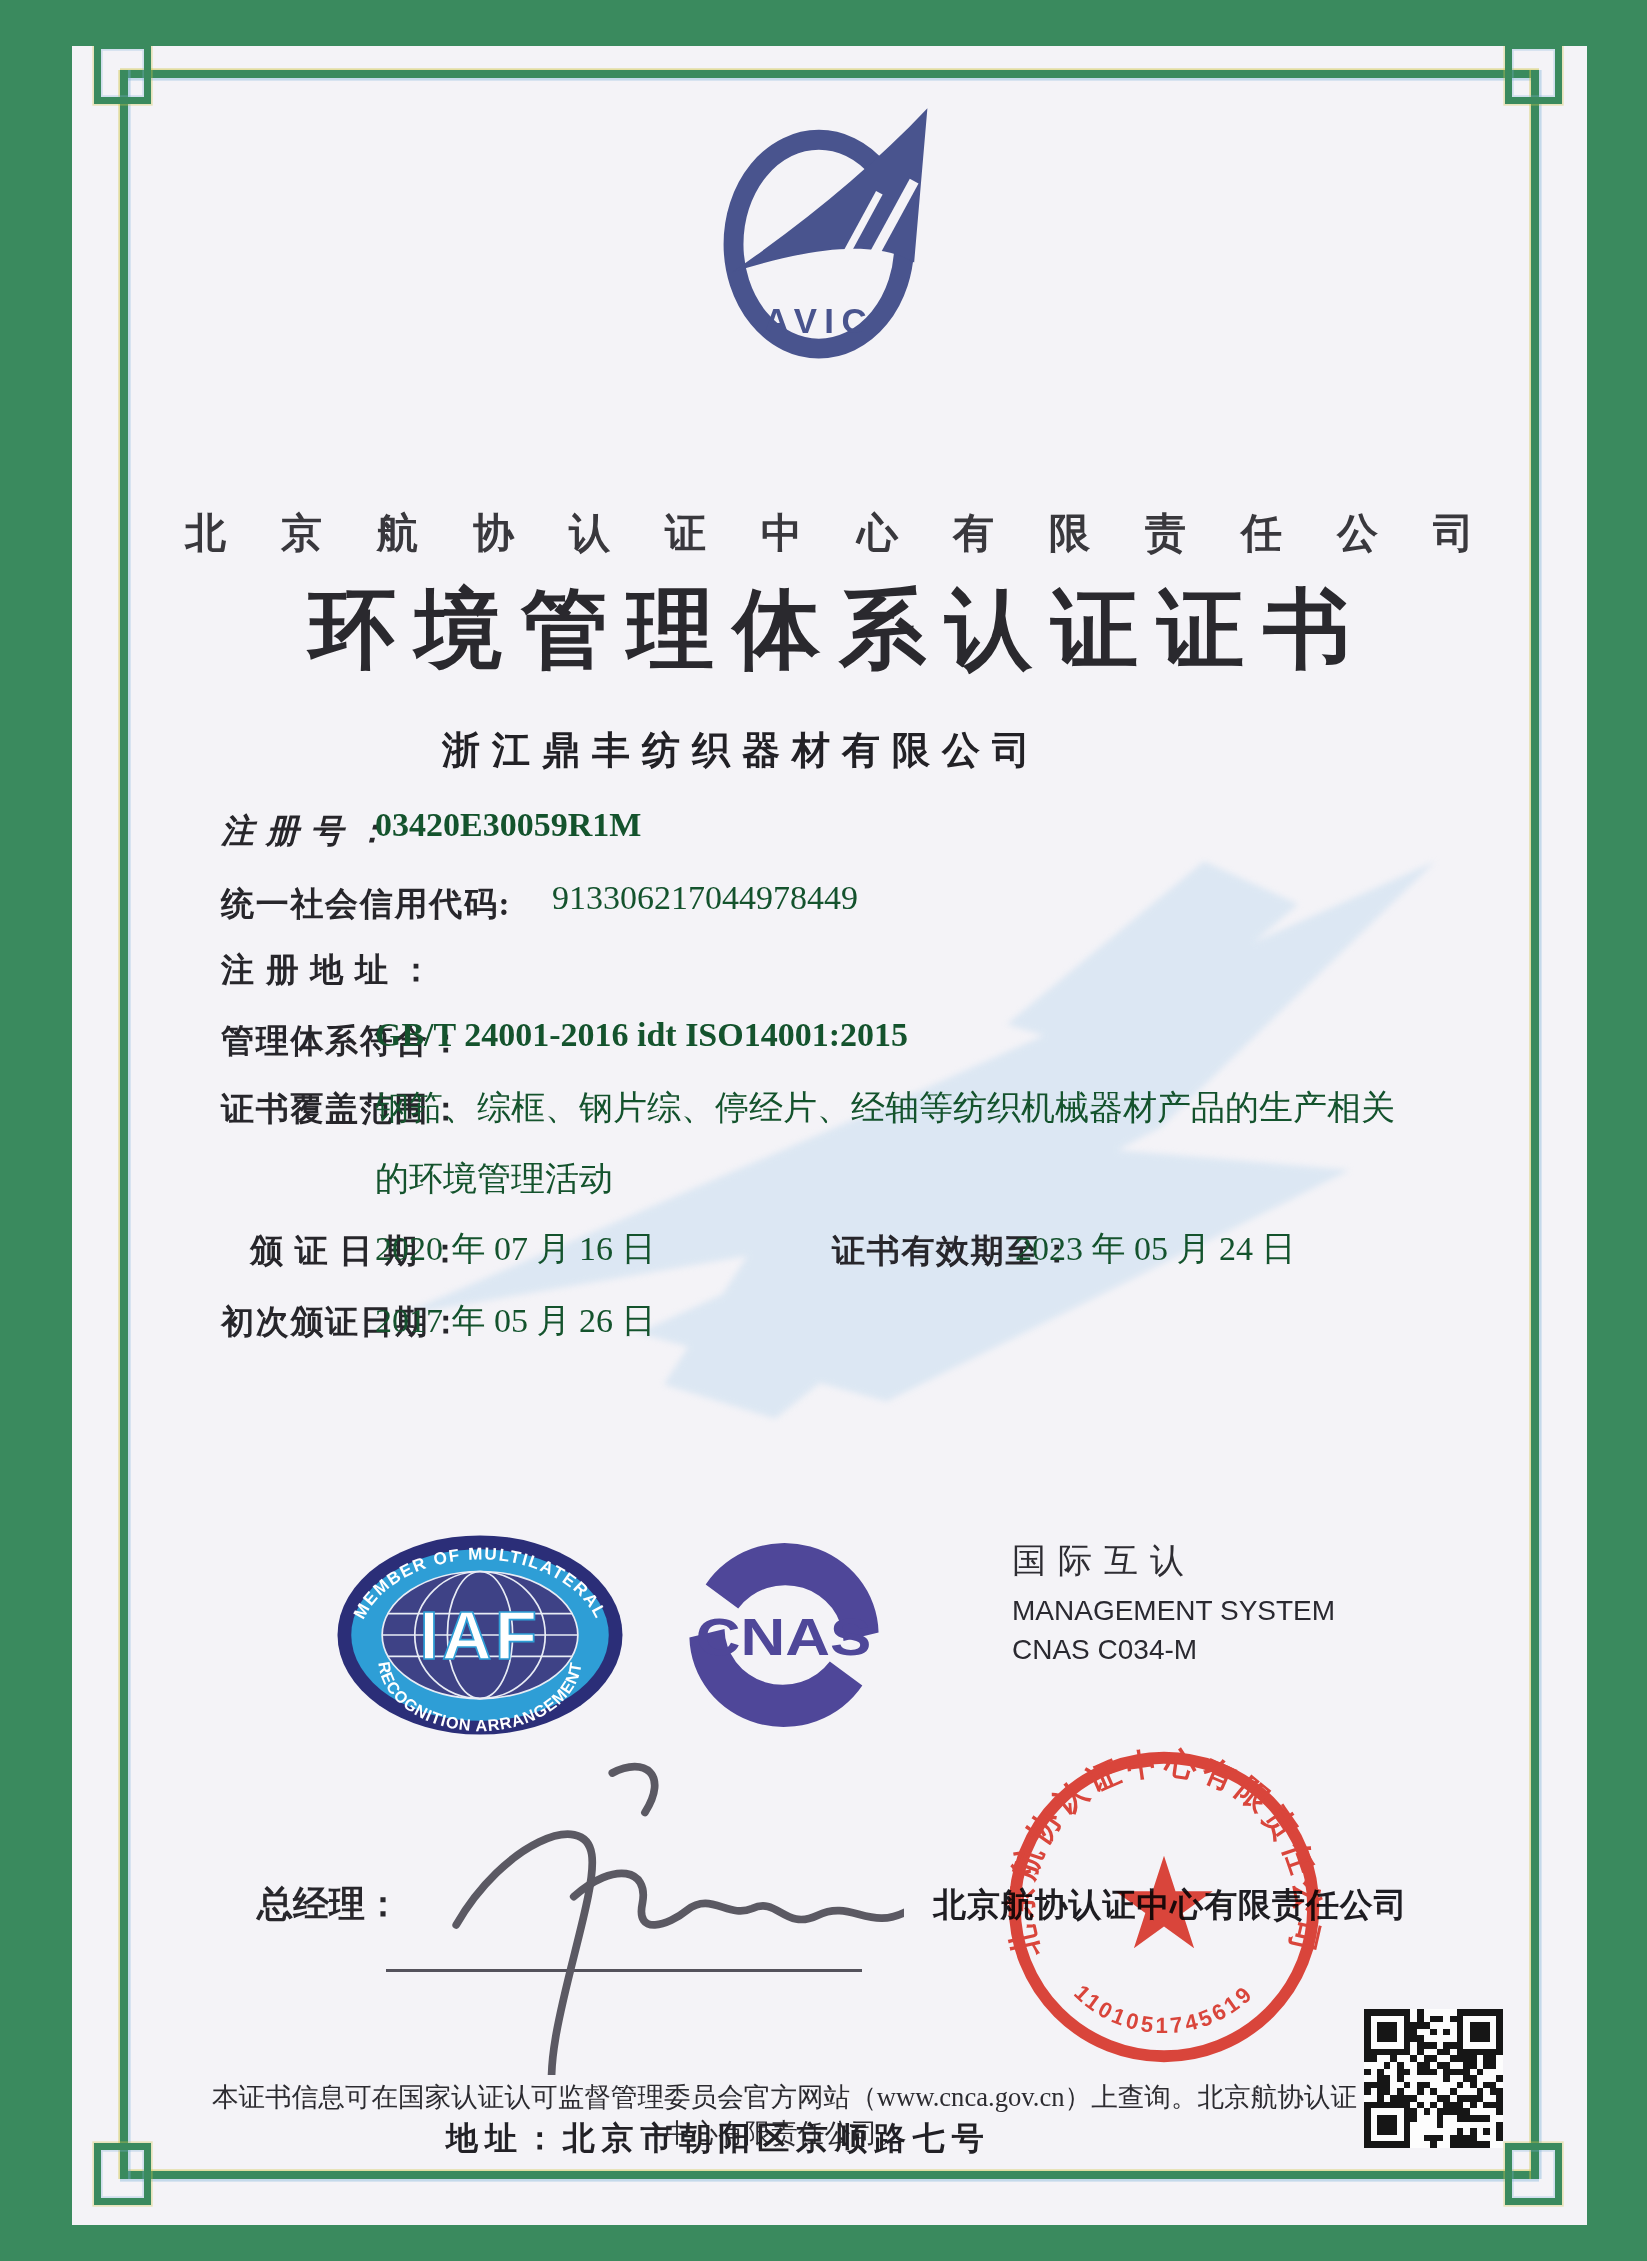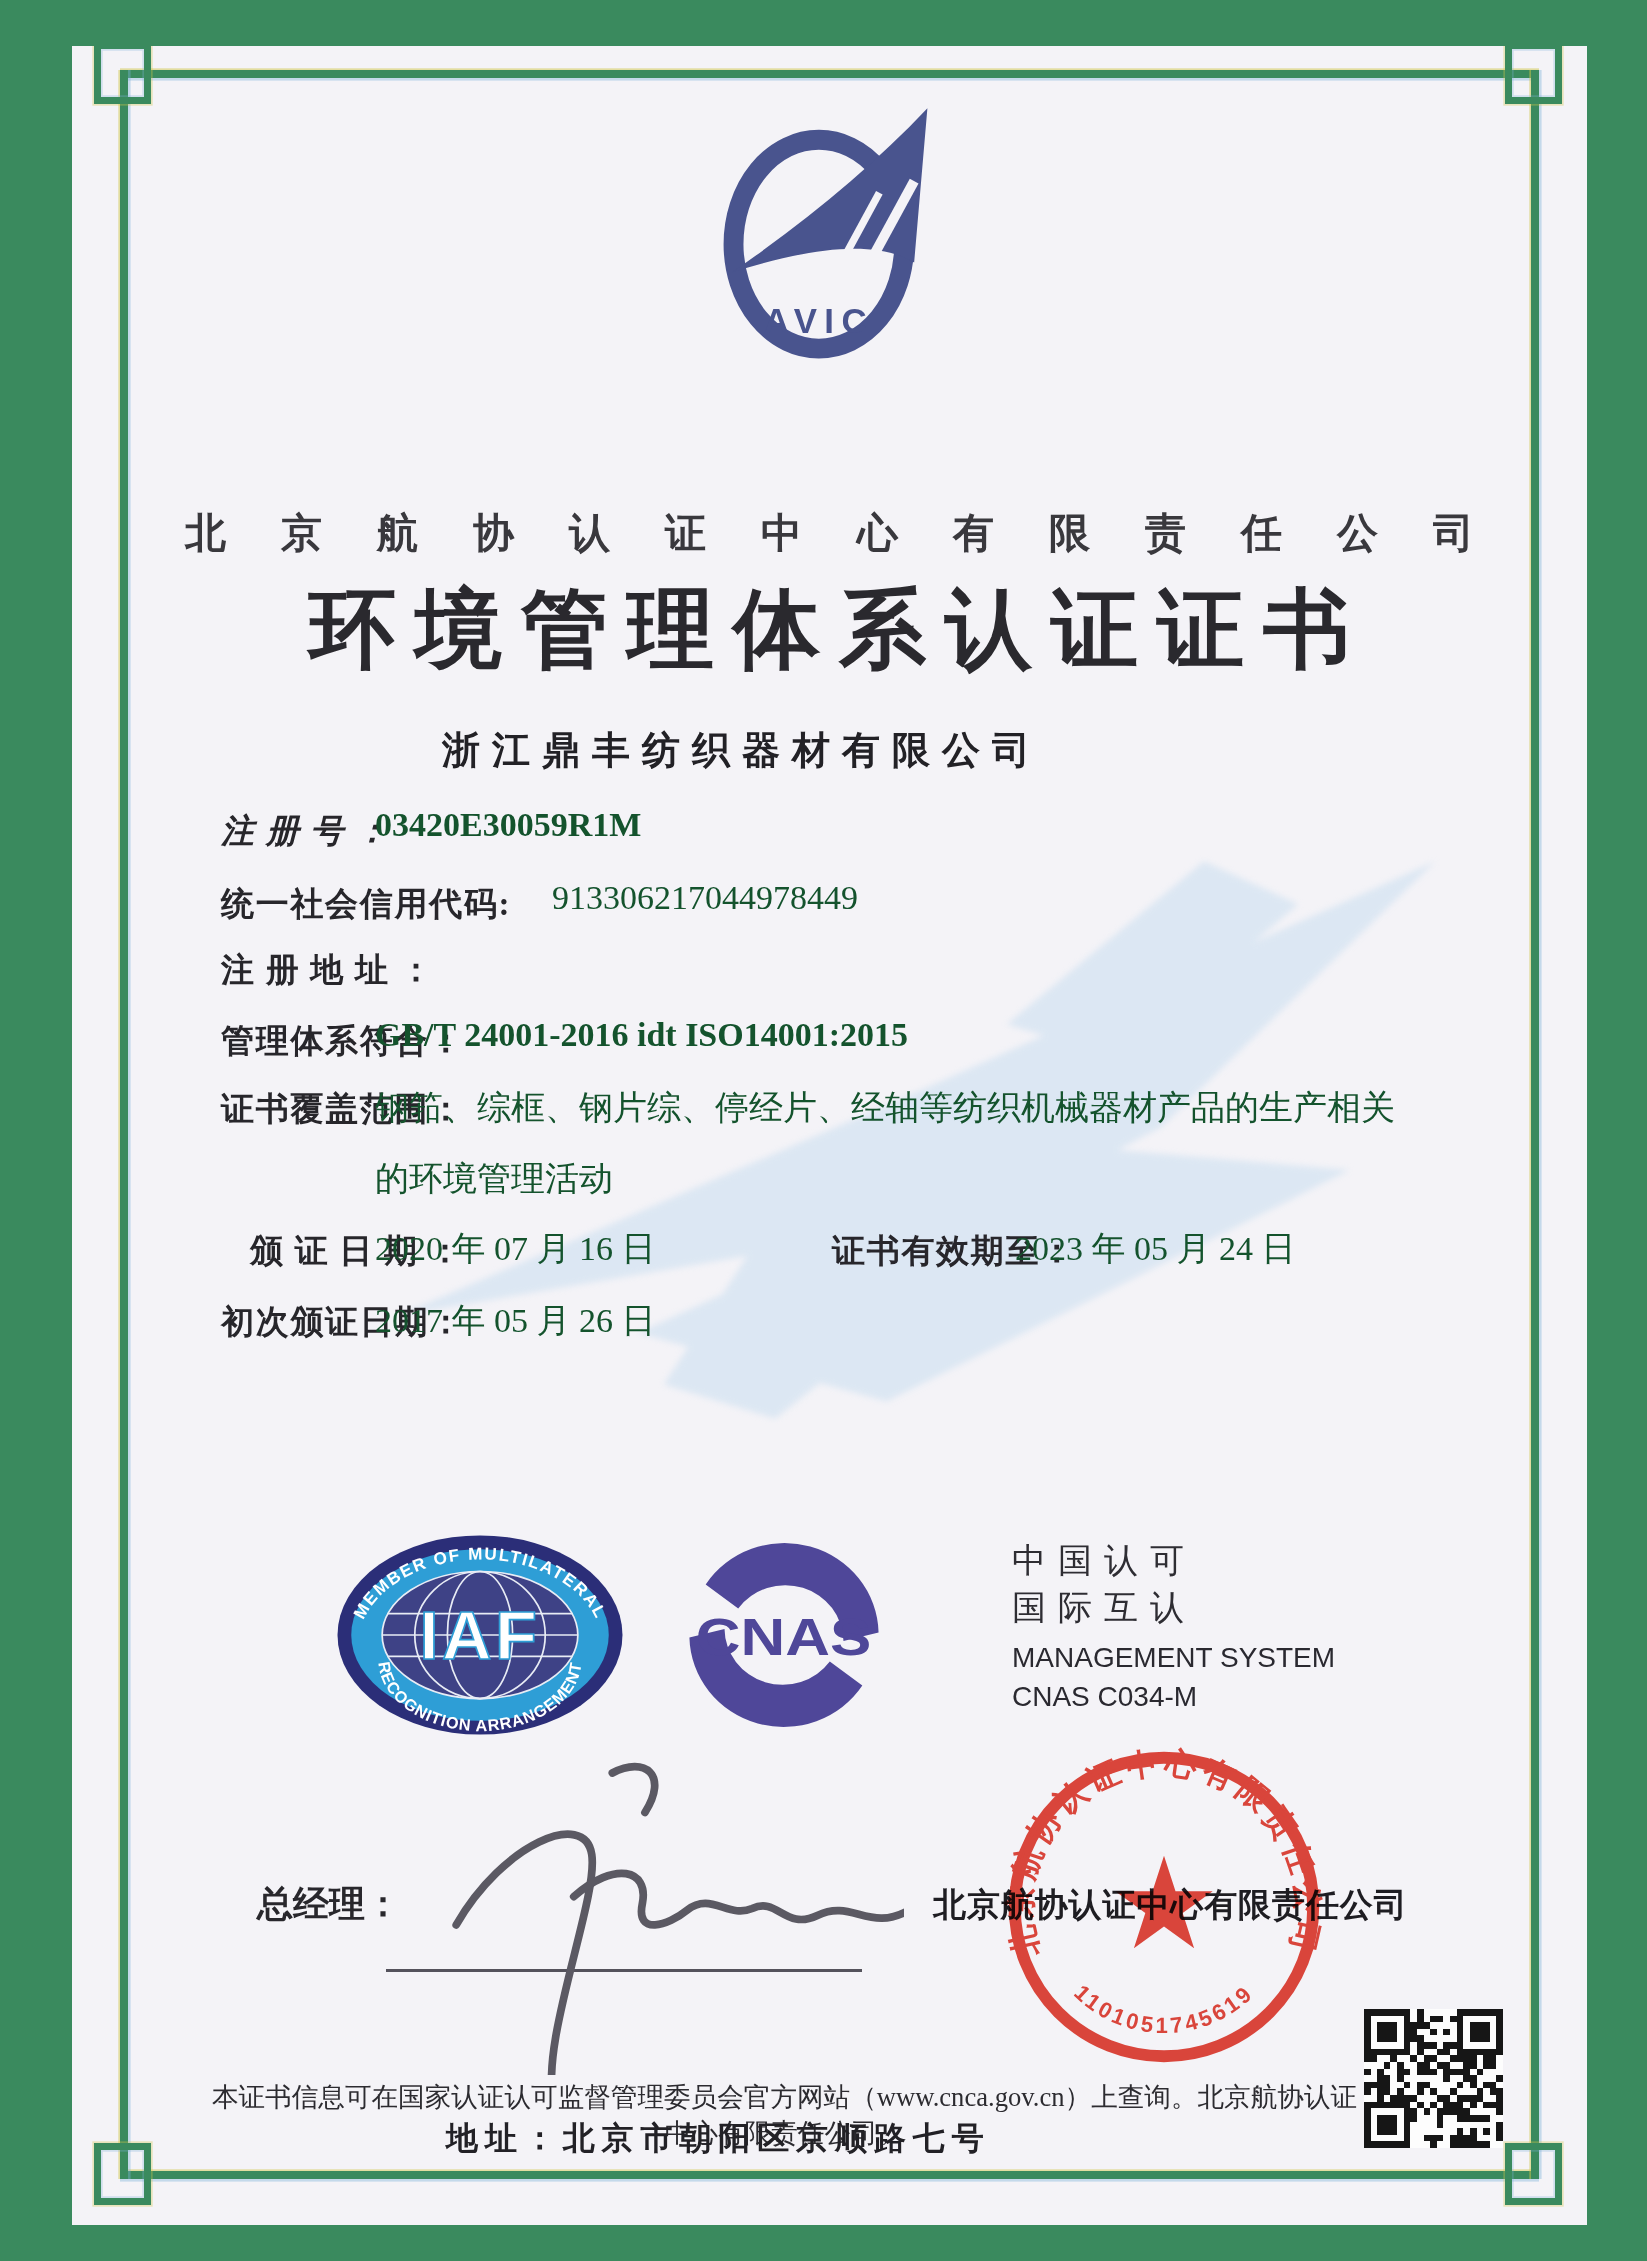--- a/index.html
+++ b/index.html
@@ -131,21 +131,20 @@
 
     <svg class="abs cnas" width="202" height="214" viewBox="0 0 235 250" data-name="cnas-logo">
       <g fill="#4f4799">
         <path d="M26,66 A110,107 0 0 1 228,122 L187,132 A68,66 0 0 0 64,94 Z" data-name="cnas-crescent-top-icon"></path>
         <path d="M209,184 A110,107 0 0 1 7,128 L48,118 A68,66 0 0 0 171,156 Z" data-name="cnas-crescent-bottom-icon"></path>
       </g>
       <text x="117" y="148" text-anchor="middle" font-family="Liberation Sans, DejaVu Sans, sans-serif" font-size="60" font-weight="900" fill="#4f4799" textLength="205" lengthAdjust="spacingAndGlyphs" data-name="cnas-wordmark">CNAS</text>
     </svg>
 
     <div class="abs accr-text" data-name="accreditation-text-block">
-      <div class="zh" data-name="accreditation-zh-line1">中国认可</div>
       <div class="zh" data-name="accreditation-zh-line2">国际互认</div>
       <div class="en" style="margin-top:6.9px;" data-name="accreditation-en-line1">MANAGEMENT SYSTEM</div>
       <div class="en" data-name="accreditation-en-line2">CNAS C034-M</div>
     </div>
 
     <span class="abs gm" data-name="general-manager-label">总经理：</span>
     <svg class="abs sig" width="549" height="326" viewBox="0 0 640 380" data-name="gm-signature">
       <g stroke="#5b5963" stroke-width="9" fill="none" stroke-linecap="round">
         <path d="M300,28 c38,-20 66,2 38,46"></path>
         <path d="M118,205 c55,-95 150,-135 158,-82 c8,52 -62,220 -44,290 c12,42 38,14 44,-24"></path>

